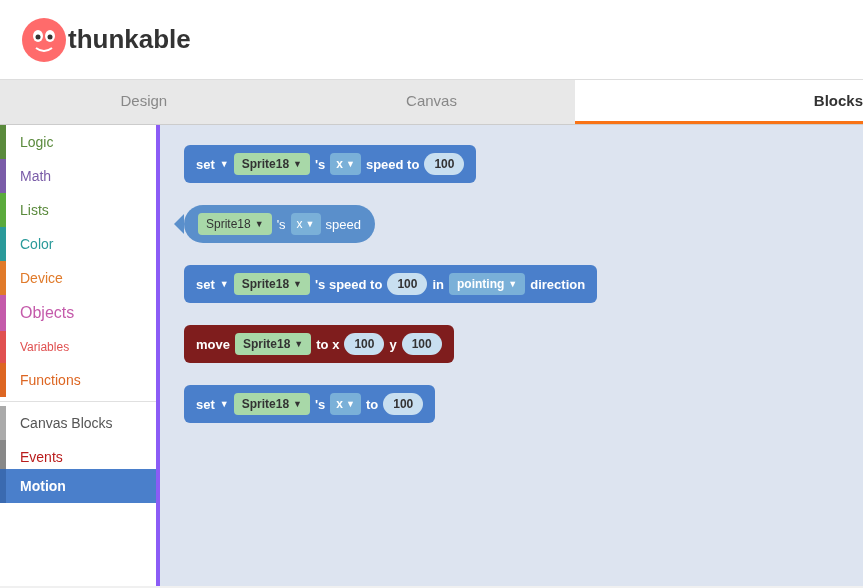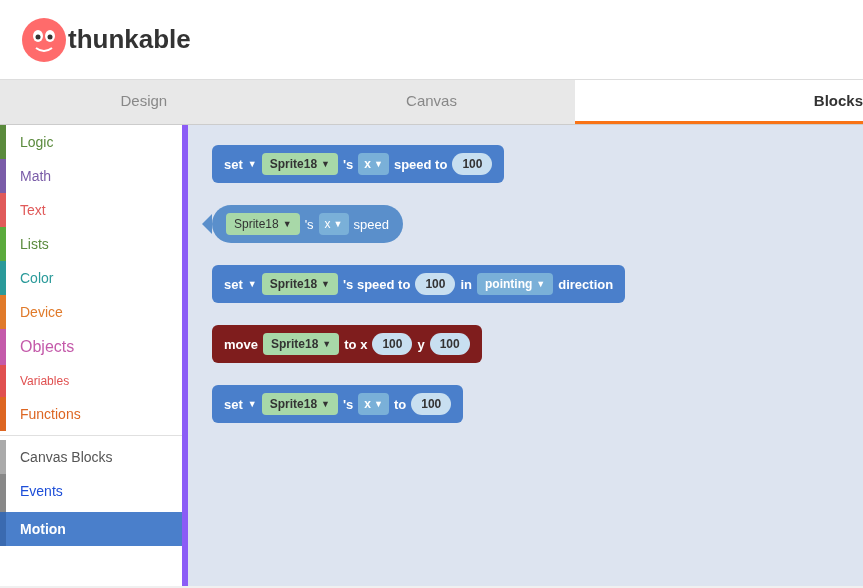--- a/index.html
+++ b/index.html
@@ -24,36 +24,32 @@
 </div>
 
 <div style="display:flex;background:white;border-bottom:1px solid #ccc;">
   <div style="flex:1;text-align:center;padding:12px 0;font-size:15px;cursor:pointer;color:#888;background:#e8e8e8;border-bottom:3px solid transparent;">Design</div>
   <div style="flex:1;text-align:center;padding:12px 0;font-size:15px;cursor:pointer;color:#888;background:#e8e8e8;border-bottom:3px solid transparent;">Canvas</div>
   <div style="flex:1;text-align:right;padding:12px 0;font-size:15px;cursor:pointer;color:#333;font-weight:700;background:white;border-bottom:3px solid #f97316;">Blocks</div>
 </div>
 
 <div style="display:flex;height:461px;">
 
-  <div style="width:188px;background:white;border-right:6px solid #8b5cf6;overflow-y:auto;flex-shrink:0;">
+  <div style="width:160px;background:white;border-right:4px solid #8b5cf6;overflow-y:auto;flex-shrink:0;">
 
     <div style="padding:9px 16px 9px 20px;font-size:14px;cursor:pointer;color:#5a8a3c;display:flex;align-items:center;position:relative;">
       <div style="width:6px;height:100%;position:absolute;left:0;top:0;background:#5a8a3c;"></div>
       <span>Logic</span>
     </div>
 
     <div style="padding:9px 16px 9px 20px;font-size:14px;cursor:pointer;color:#7a5ca8;display:flex;align-items:center;position:relative;">
       <div style="width:6px;height:100%;position:absolute;left:0;top:0;background:#7a5ca8;"></div>
       <span>Math</span>
     </div>
 
-    <div style="padding:9px 16px 9px 20px;font-size:14px;cursor:pointer;color:#e05a5a;display:flex;align-items:center;position:relative;">
-      <div style="width:6px;height:100%;position:absolute;left:0;top:0;background:#e05a5a;"></div>
-      <span>Text</span>
-    </div>
 
     <div style="padding:9px 16px 9px 20px;font-size:14px;cursor:pointer;color:#5a8a3c;display:flex;align-items:center;position:relative;">
       <div style="width:6px;height:100%;position:absolute;left:0;top:0;background:#5aaa3c;"></div>
       <span>Lists</span>
     </div>
 
     <div style="padding:9px 16px 9px 20px;font-size:14px;cursor:pointer;color:#2a9a9a;display:flex;align-items:center;position:relative;">
       <div style="width:6px;height:100%;position:absolute;left:0;top:0;background:#2a9a9a;"></div>
       <span>Color</span>
     </div>
@@ -78,21 +74,21 @@
       <span>Functions</span>
     </div>
 
     <div style="height:1px;background:#e0e0e0;margin:4px 0;"></div>
 
     <div style="padding:9px 16px 9px 20px;font-size:14px;cursor:pointer;color:#555;display:flex;align-items:center;position:relative;">
       <div style="width:6px;height:100%;position:absolute;left:0;top:0;background:#aaa;"></div>
       <span>Canvas Blocks</span>
     </div>
 
-    <div style="padding:9px 16px 13px 20px;font-size:14px;cursor:pointer;color:#1d4ed8;display:flex;align-items:center;position:relative;">
+    <div style="padding:9px 16px 4px 20px;font-size:14px;cursor:pointer;color:#b91c1c;display:flex;align-items:center;position:relative;">
       <div style="width:6px;height:100%;position:absolute;left:0;top:0;background:#888;"></div>
       <span>Events</span>
     </div>
 
     <div style="padding:9px 16px 9px 20px;font-size:14px;cursor:pointer;color:white;background:#4a7fcb;display:flex;align-items:center;position:relative;font-weight:600;">
       <div style="width:6px;height:100%;position:absolute;left:0;top:0;background:#3a6ab0;"></div>
       <span>Motion</span>
     </div>
   </div>
 

